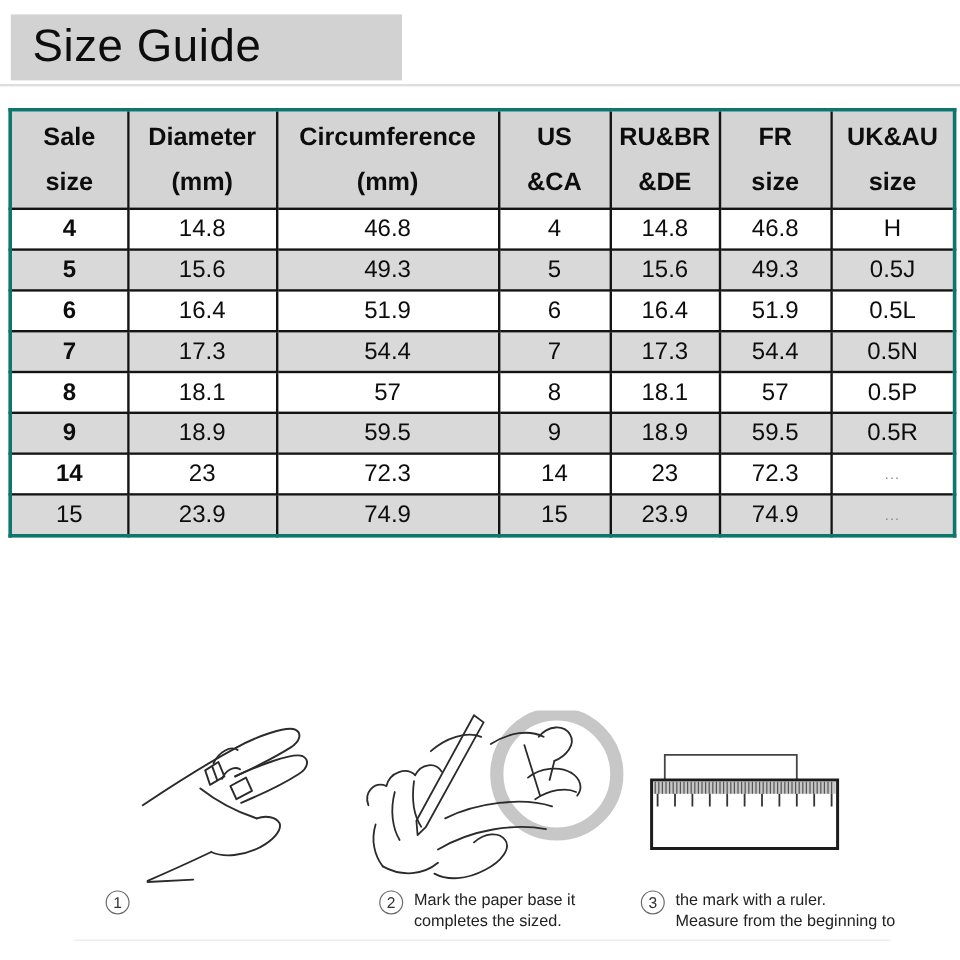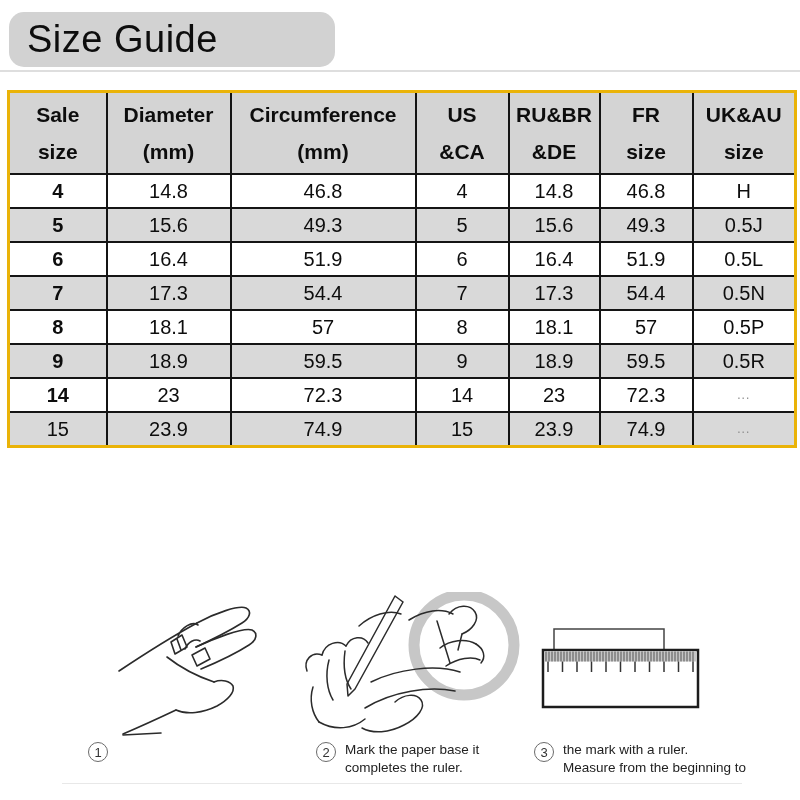--- a/index.html
+++ b/index.html
@@ -3,29 +3,29 @@
 <meta charset="utf-8">
 <style>
   html,body{margin:0;padding:0;background:#fff;}
   .page{
     position:relative;width:800px;height:800px;background:#ffffff;overflow:hidden;
     font-family:"Liberation Sans", sans-serif;color:#111;
   }
   
   .title-bar{
     position:absolute;left:9px;top:12px;width:326px;height:55px;
-    background:#d2d2d2;display:flex;align-items:center;border-radius:15px;
+    background:#d2d2d2;display:flex;align-items:center;
   }
   .title-bar span{font-size:38px;color:#0d0d0d;padding-left:18px;letter-spacing:0.5px;}
   .title-rule{position:absolute;left:0;top:70px;width:800px;height:2px;background:#dedede;}
   
   table.size-table{
     position:absolute;left:7px;top:90px;width:787px;
     border-collapse:collapse;table-layout:fixed;
-    border:3px solid #eab308;
+    border:3px solid #0f766e;
   }
   .size-table th,.size-table td{
     border:2px solid #141414;text-align:center;padding:0;overflow:hidden;
   }
   .size-table thead th{
     background:#d4d4d4;height:80px;font-weight:bold;font-size:21px;color:#0d0d0d;
     vertical-align:middle;
   }
   .size-table thead th div{line-height:37px;}
   .size-table tbody td{height:32px;font-size:20px;line-height:32px;color:#0d0d0d;background:#ffffff;}
@@ -283,21 +283,21 @@
       </g>
   </svg>
 
   <div class="caption" style="left:88px">
     <span class="num-circle">1</span>
   </div>
   <div class="caption" style="left:316px">
     <span class="num-circle">2</span>
     <div class="caption-text">
       <div>Mark the paper base it</div>
-      <div>completes the ruler.</div>
+      <div>completes the sized.</div>
     </div>
   </div>
   <div class="caption" style="left:534px">
     <span class="num-circle">3</span>
     <div class="caption-text">
       <div>the mark with a ruler.</div>
       <div>Measure from the beginning to</div>
     </div>
   </div>
 

